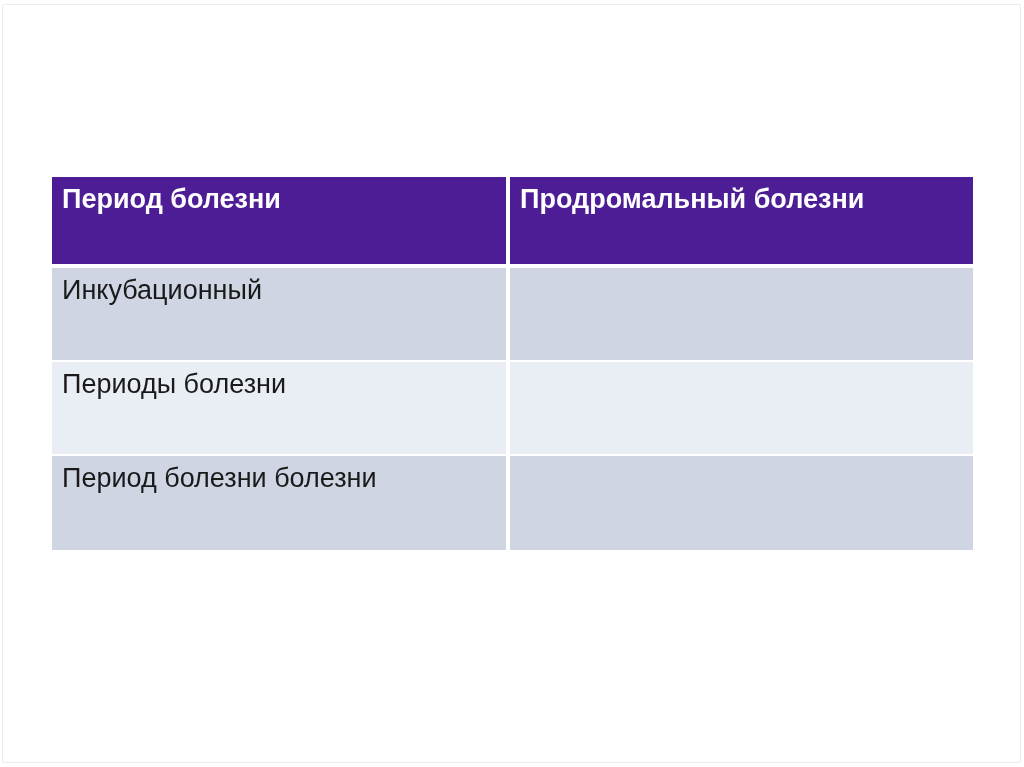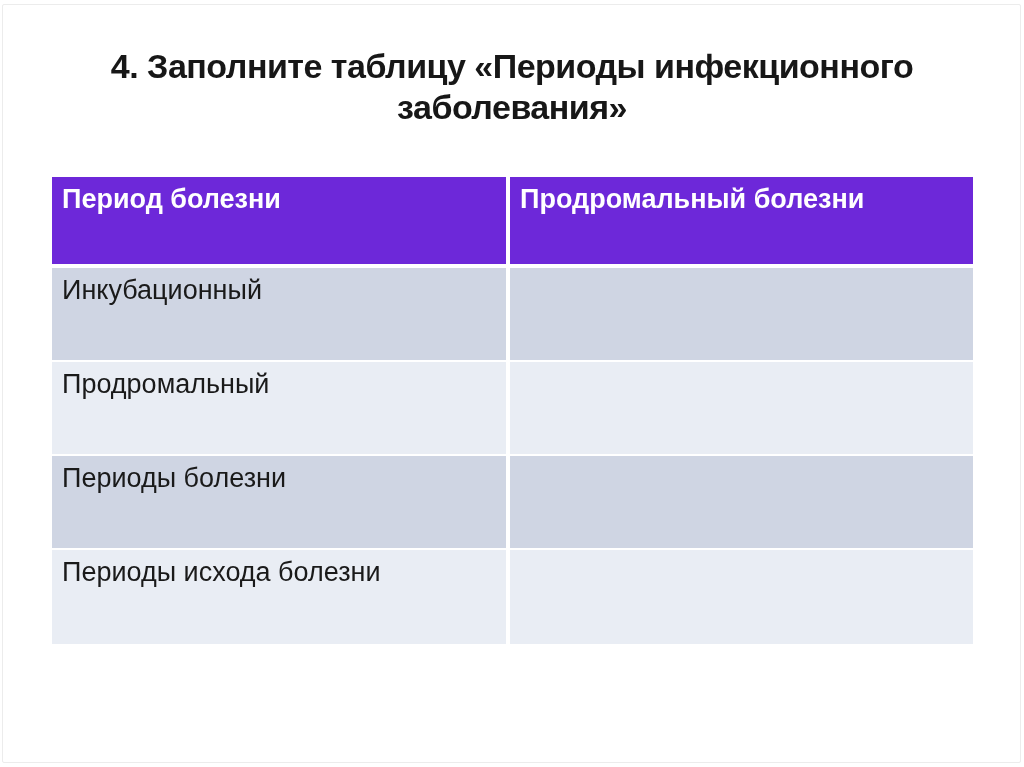--- a/index.html
+++ b/index.html
@@ -59,64 +59,59 @@
     font-size: 27px;
     line-height: 1.3;
     overflow: hidden;
   }
   .periods-table th:first-child,
   .periods-table td:first-child {
     border-right: 4px solid #ffffff;
   }
   .periods-table thead tr { height: 91px; }
   .periods-table thead th {
-    background: #6d28d9;
+    background: #4c1d95;
     color: #ffffff;
     font-weight: bold;
     border-bottom: 4px solid #ffffff;
   }
   .periods-table tbody tr { height: 94px; }
   .periods-table tbody td { color: #1a1a1a; }
   .periods-table tbody tr:nth-child(odd) td { background: #cfd5e3; }
   .periods-table tbody tr:nth-child(even) td { background: #e9edf4; }
   .periods-table tbody tr:not(:last-child) td {
     border-bottom: 2px solid #ffffff;
   }
 </style>
 </head>
 <body>
 
 <div class="slide">
   <div class="frame"></div>
 
-  <h1 class="title">4. Заполните таблицу «Периоды инфекционного заболевания»</h1>
 
   <table class="periods-table">
     <colgroup>
       <col class="c1">
       <col class="c2">
     </colgroup>
     <thead>
       <tr>
         <th>Период болезни</th>
         <th>Продромальный болезни</th>
       </tr>
     </thead>
     <tbody>
       <tr>
         <td>Инкубационный</td>
         <td></td>
       </tr>
       <tr>
-        <td>Продромальный</td>
-        <td></td>
-      </tr>
-      <tr>
         <td>Периоды болезни</td>
         <td></td>
       </tr>
       <tr>
-        <td>Периоды исхода болезни</td>
+        <td>Период болезни болезни</td>
         <td></td>
       </tr>
     </tbody>
   </table>
 </div>
 
 </body></html>

